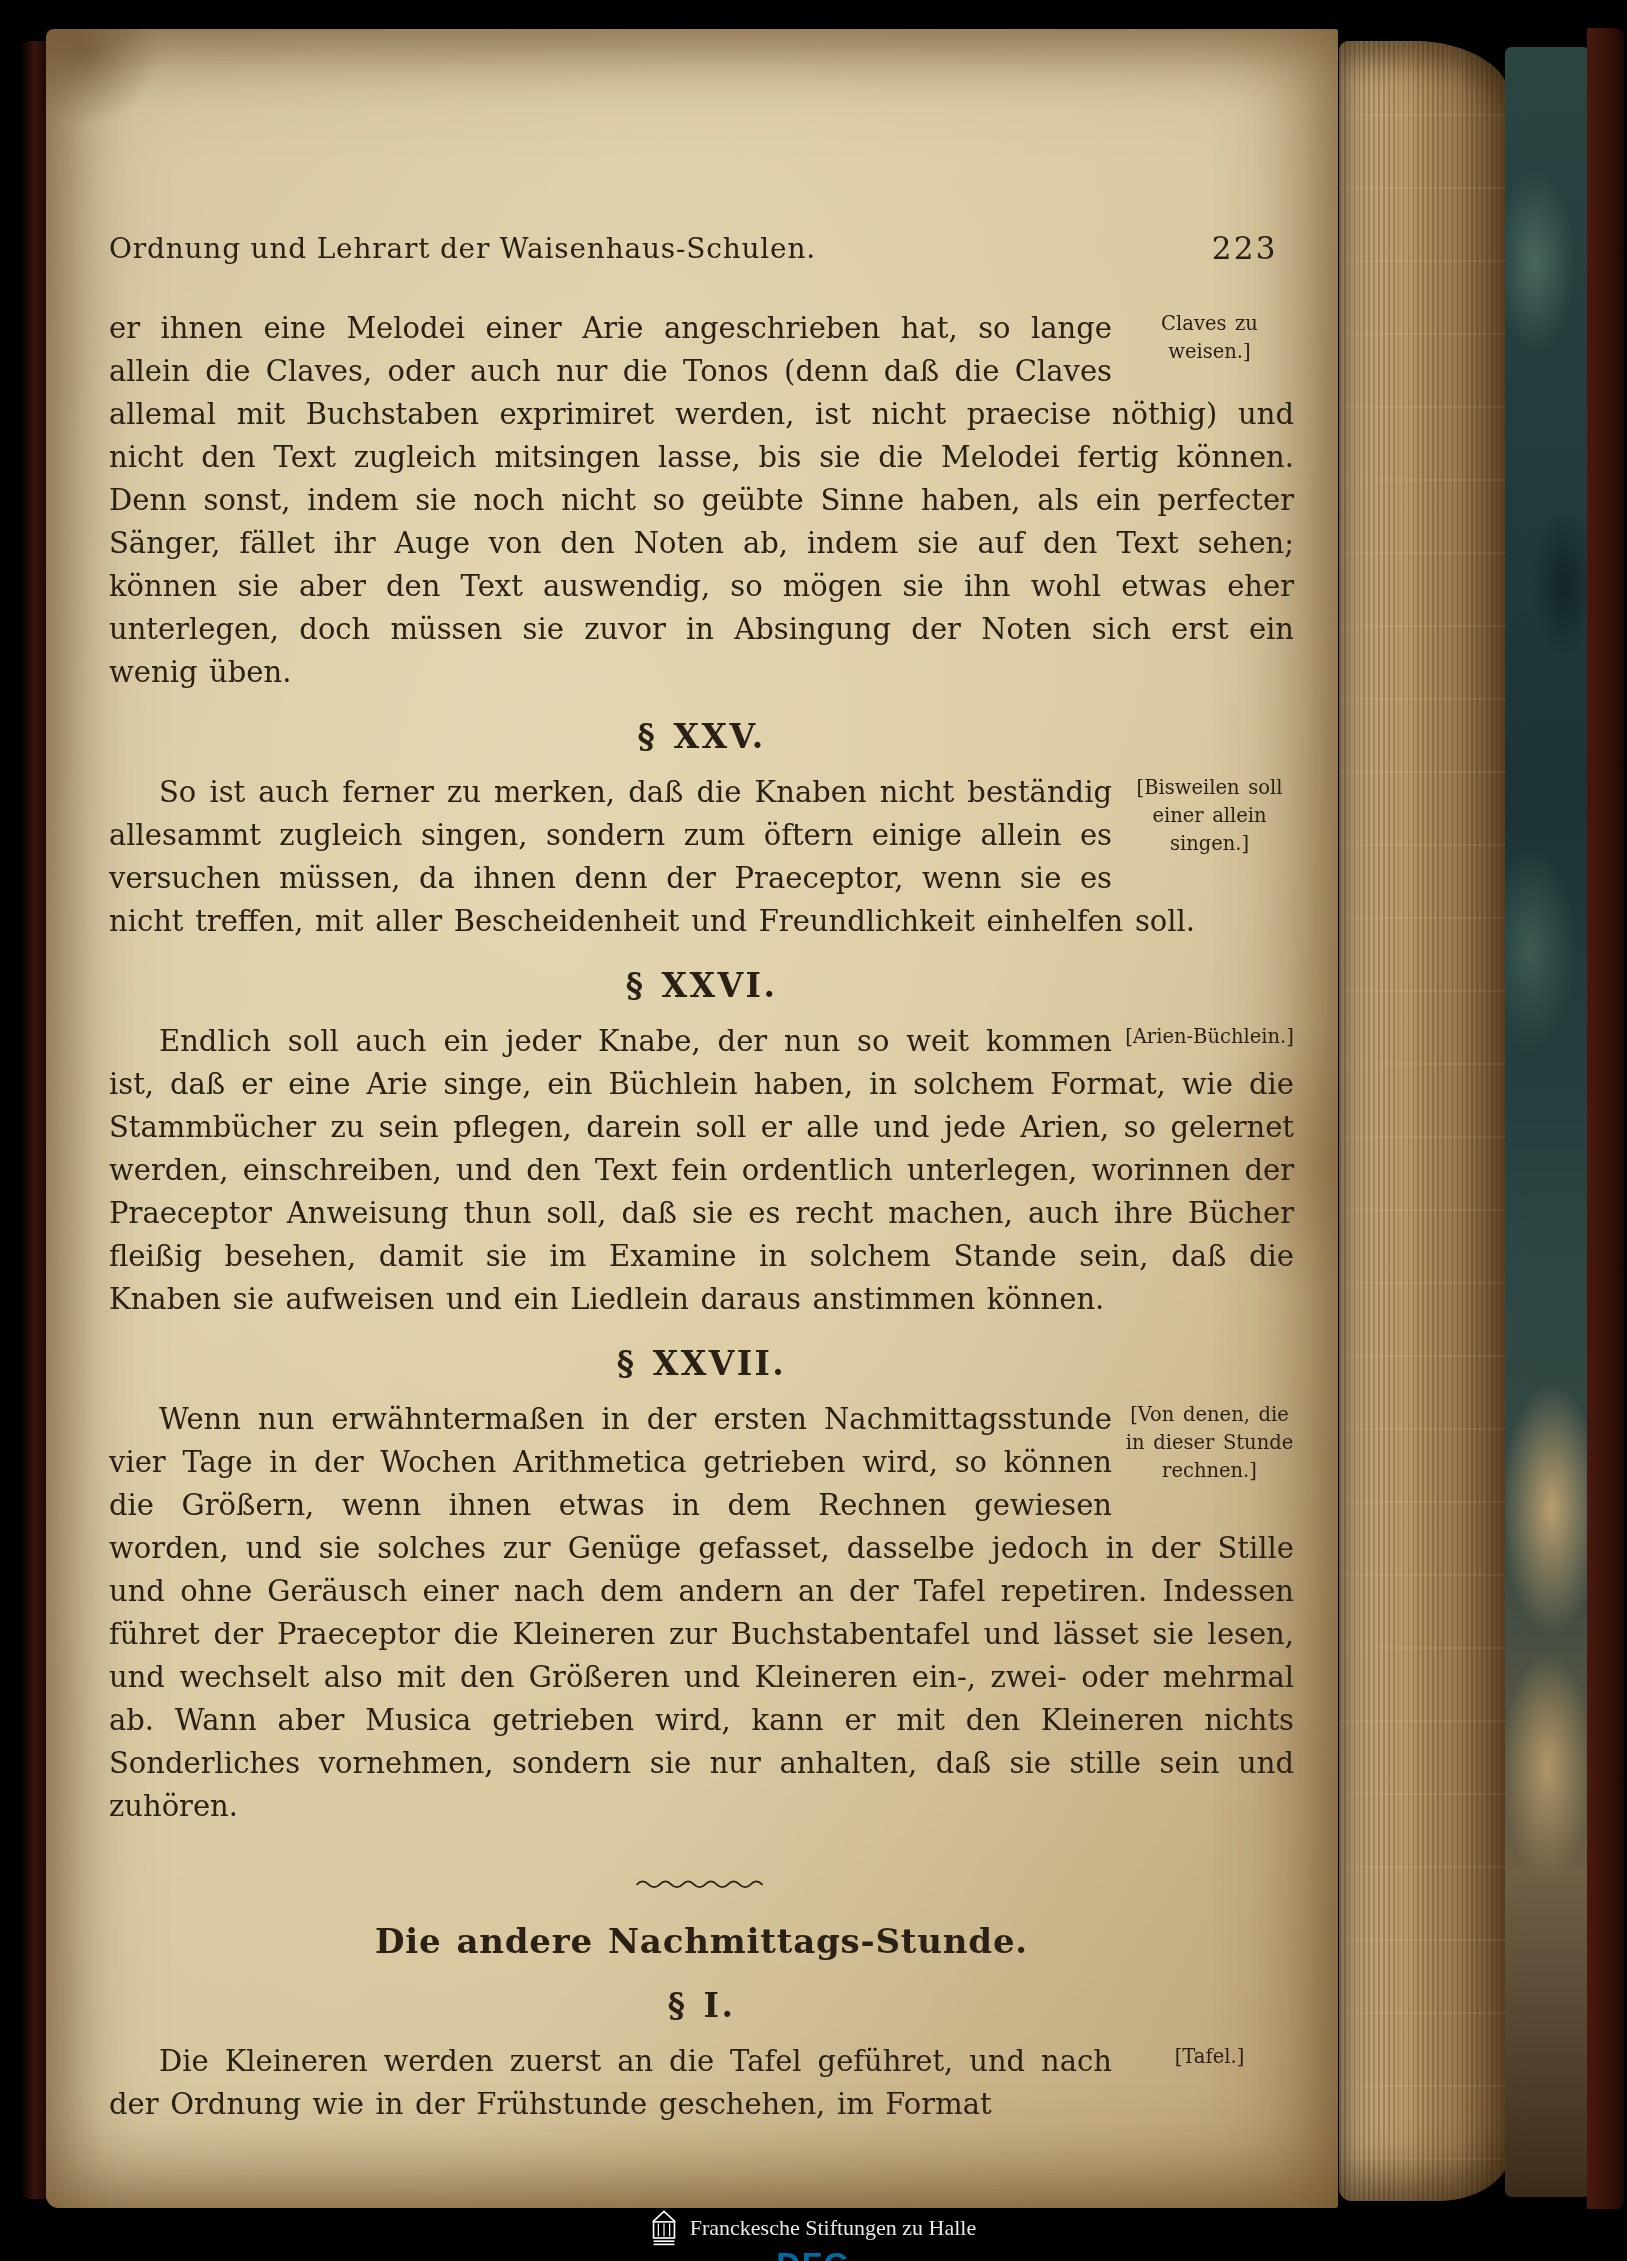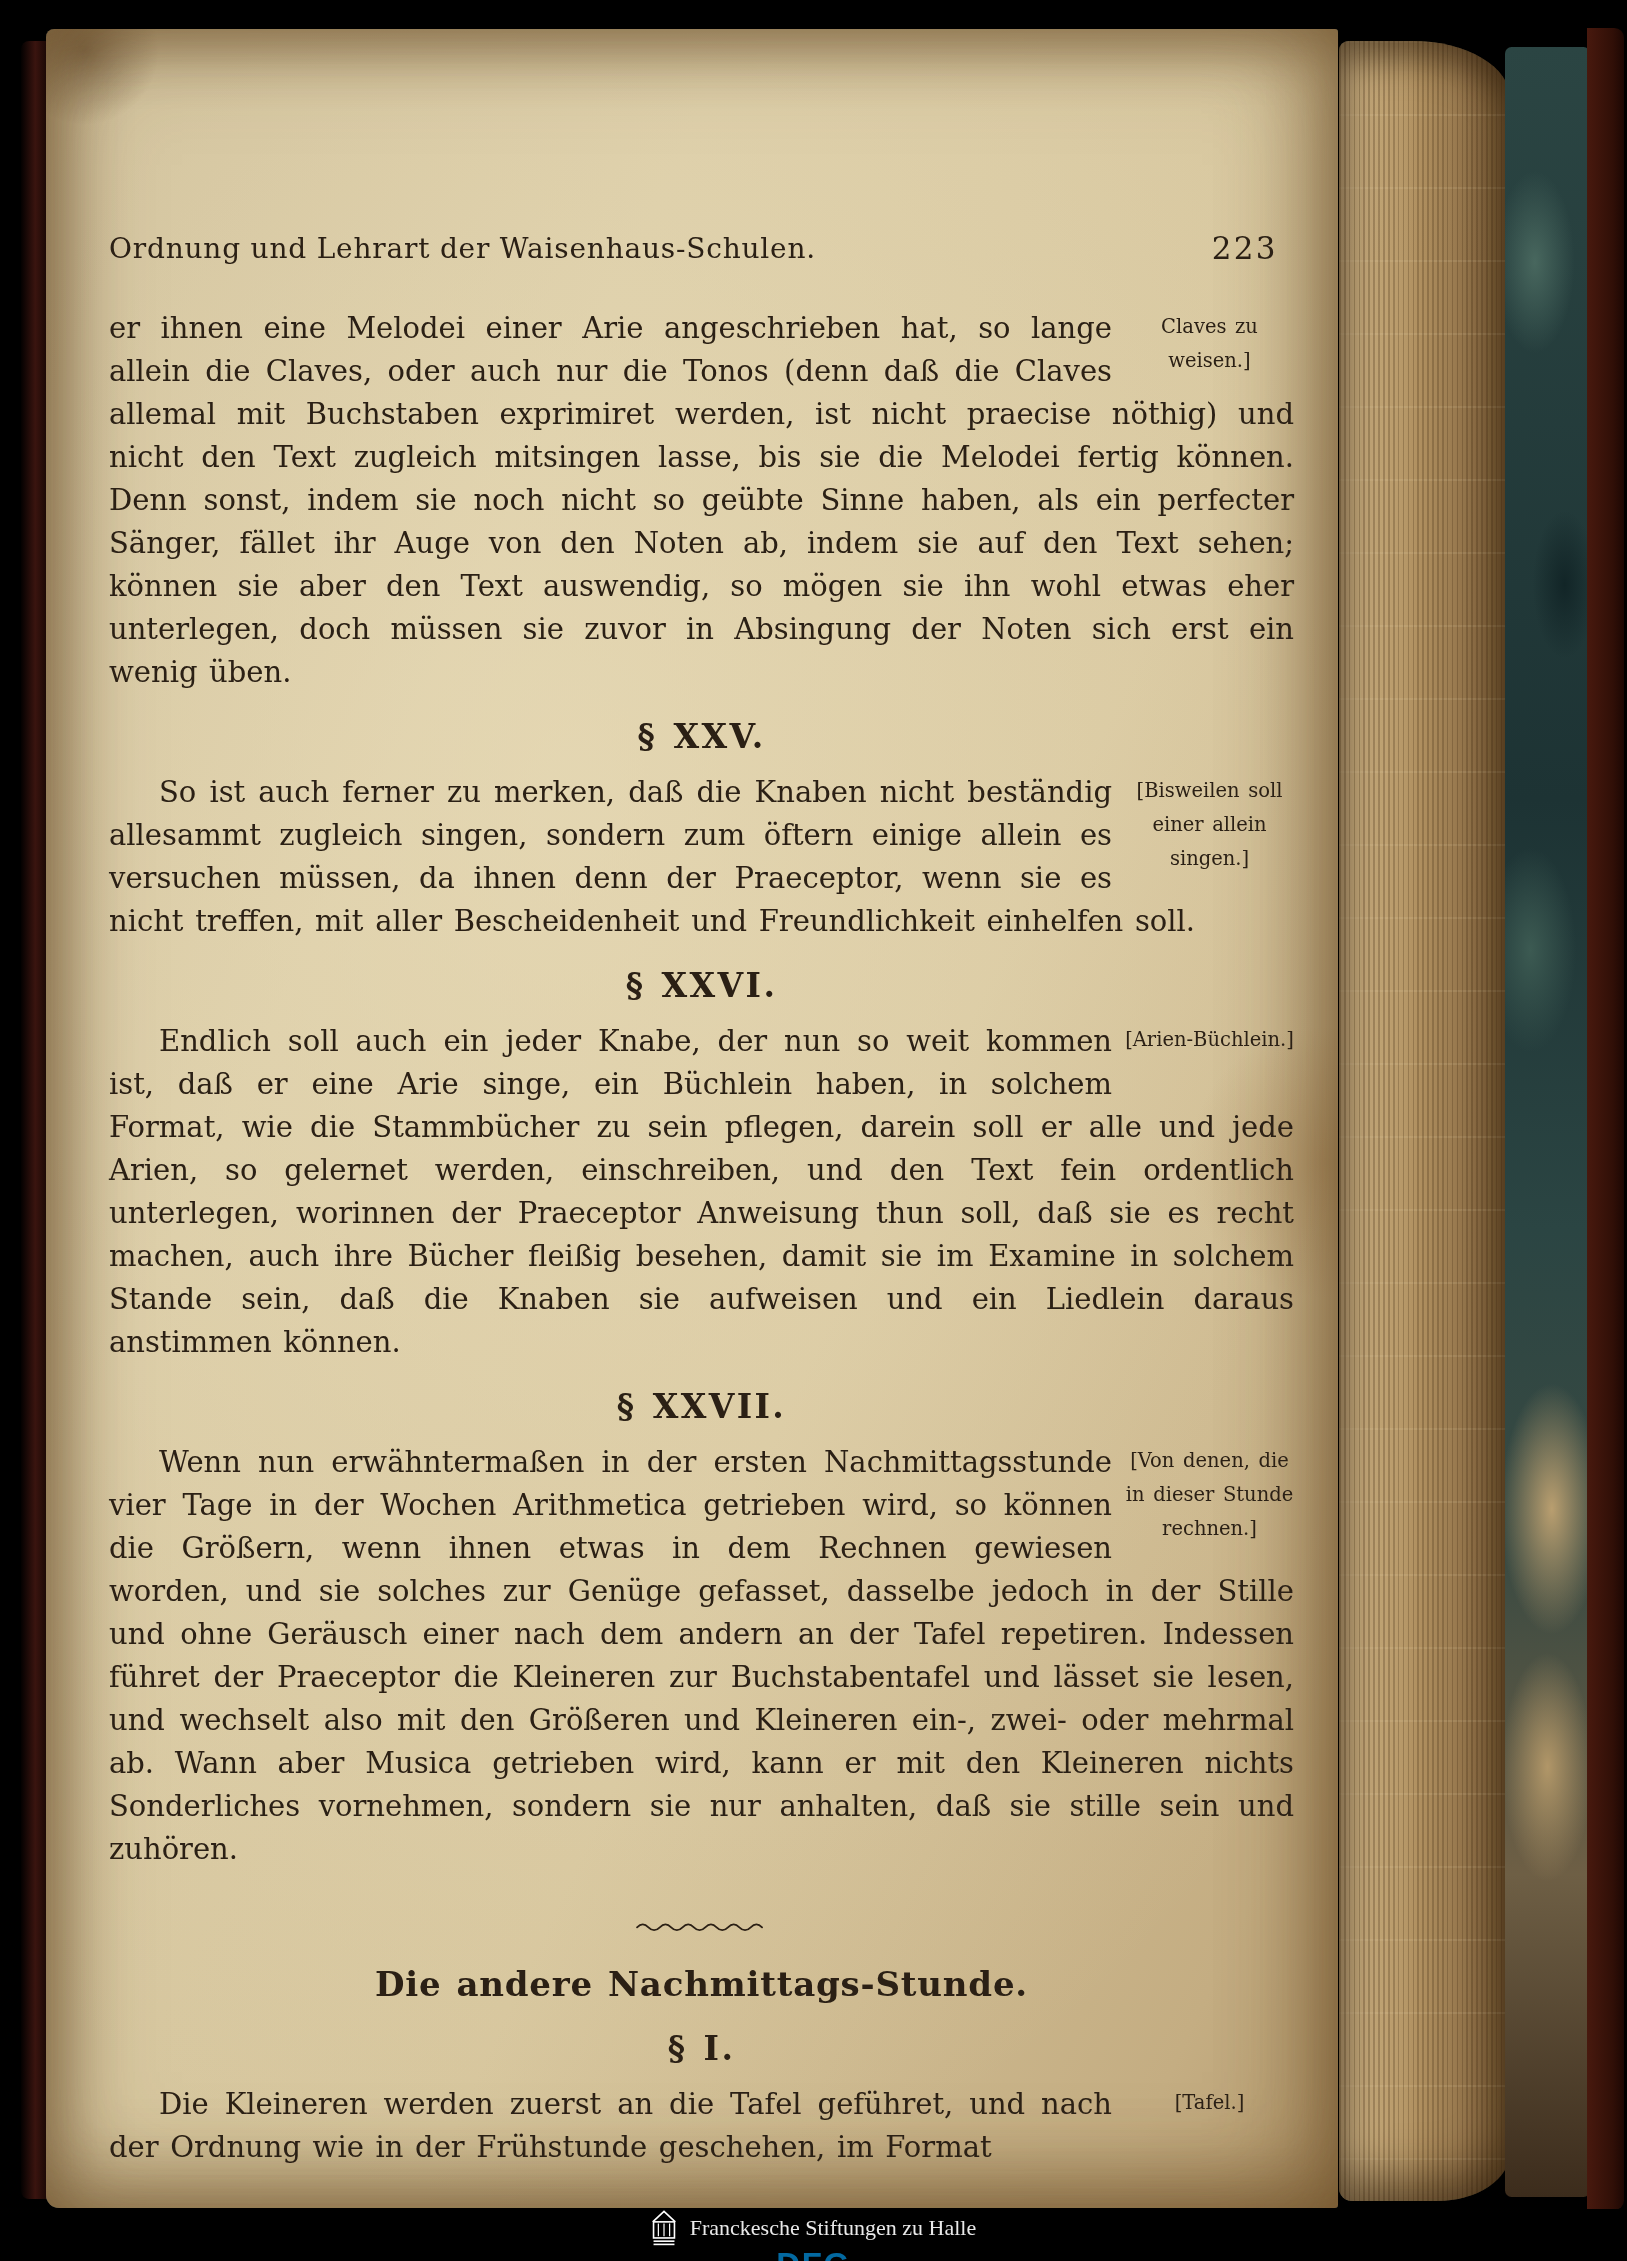--- a/index.html
+++ b/index.html
@@ -74,21 +74,21 @@
   }
   .body-text {
     margin-top: 42px;
     font-size: 29px; line-height: 43px;
     text-align: justify; word-spacing: 2.4px;
   }
   .para { margin: 0; }
   .para.indent { text-indent: 50px; }
   .margin-note {
     float: right; width: 169px;
-    font-size: 19.5px; line-height: 34px;
+    font-size: 19.5px; line-height: 28px;
     text-align: center; text-indent: 0;
     margin: 3.3px 0 6.5px 13px;
   }
   .sec-head {
     font-weight: 700; font-size: 33px; letter-spacing: 2.4px;
     text-align: center; text-indent: 0;
     margin: 21px 0 13px;
   }
   .divider { text-align: center; margin: 31px 0 3.3px; }
   .divider svg { display: inline-block; }

